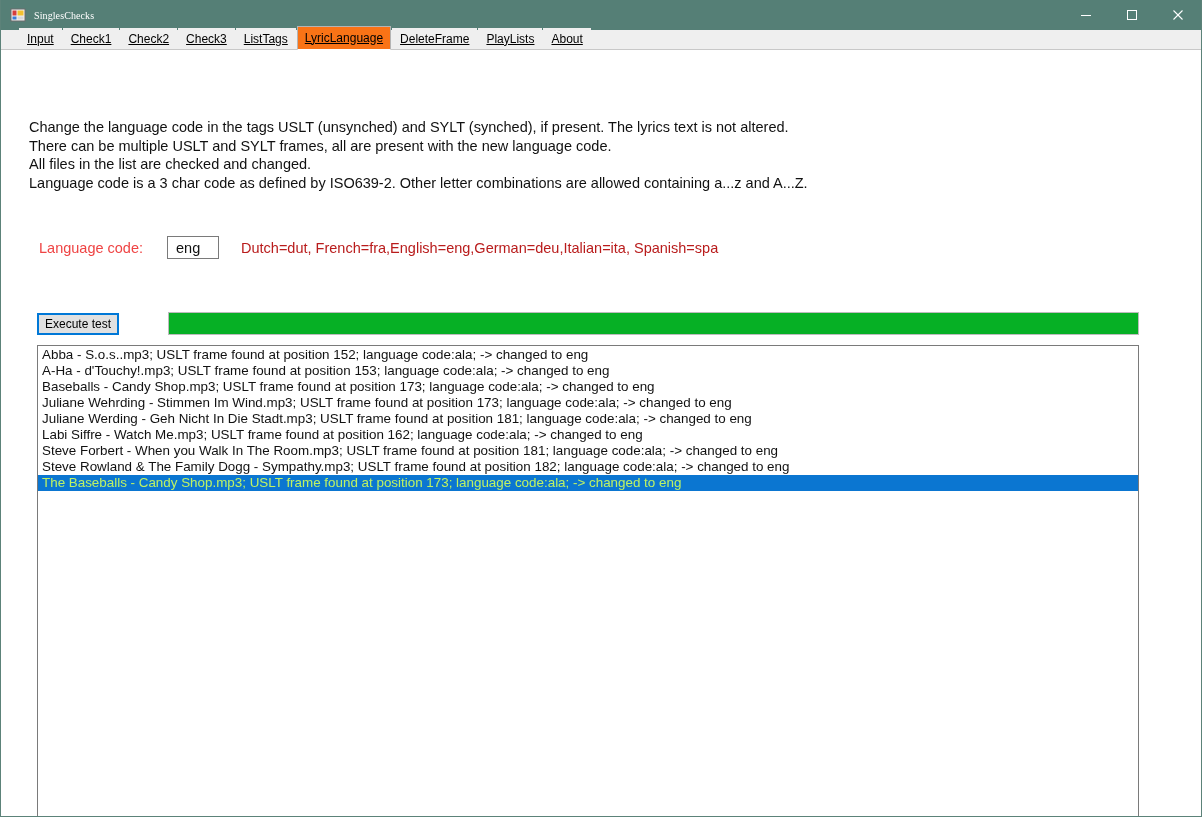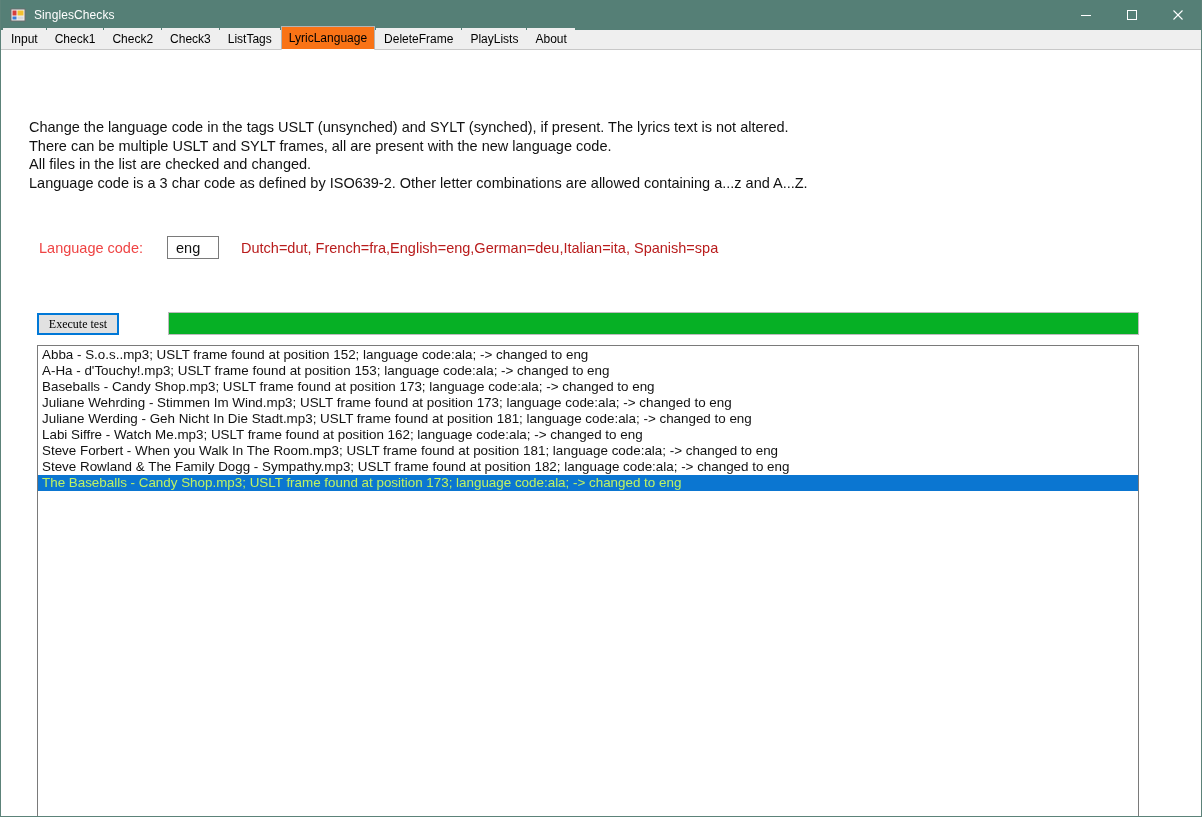--- a/index.html
+++ b/index.html
@@ -37,23 +37,23 @@
   .app-icon {
     width: 16px;
     height: 16px;
     margin-left: 9px;
     margin-right: 8px;
     flex: 0 0 auto;
     position: relative;
   }
   .app-title {
     color: #ffffff;
-    font-size: 12px;
+    font-size: 10px;
     letter-spacing: 0.1px;
-    font-family: Liberation Sans, sans-serif;
+    font-family: Liberation Serif, serif;
   }
   .winbuttons {
     position: absolute;
     right: 0;
     top: 0;
     height: 30px;
     display: flex;
   }
   .winbtn {
     width: 46px;
@@ -65,22 +65,23 @@
   .winbtn svg { display: block; }
 
   
   .tabstrip {
     position: relative;
     height: 20px;
     background: #efefef;
     border-bottom: 1px solid #c8c8c8;
     display: flex;
     align-items: flex-end;
-    padding-left: 2px;
-    box-sizing: border-box;
+    padding-left: 18px;
+    box-sizing: border-box;
+    text-decoration: underline;
   }
   .tab {
     font-size: 12px;
     color: #000000;
     line-height: 1;
     padding: 4px 7px 5px 7px;
     background: #efefef;
     border: 1px solid transparent;
     border-bottom: none;
     margin-right: 1px;
@@ -155,21 +156,21 @@
     position: absolute;
     left: 36px;
     top: 263px;
     width: 82px;
     height: 22px;
     box-sizing: border-box;
     background: #e1e1e1;
     border: 1px solid #0078d7;
     outline: 1px solid #0078d7;
     outline-offset: -2px;
-    font-family: Liberation Serif, serif;
+    font-family: Liberation Sans, sans-serif;
     font-size: 12px;
     color: #000000;
     display: flex;
     align-items: center;
     justify-content: center;
     padding: 0;
     cursor: default;
   }
 
   .progress {

